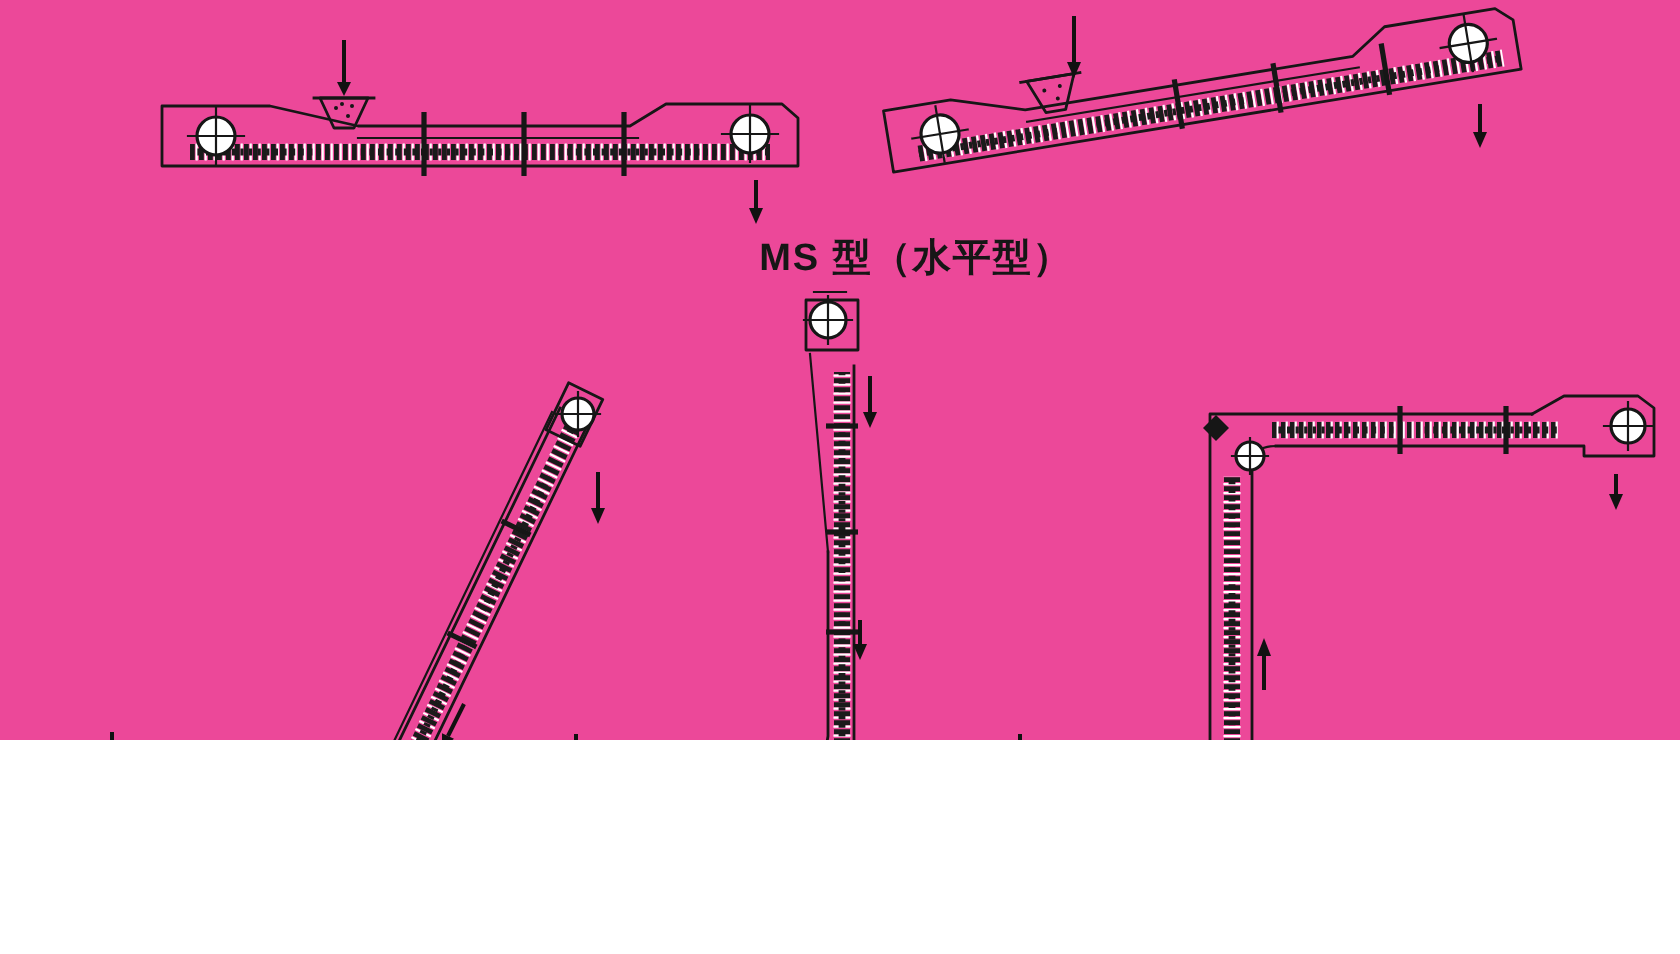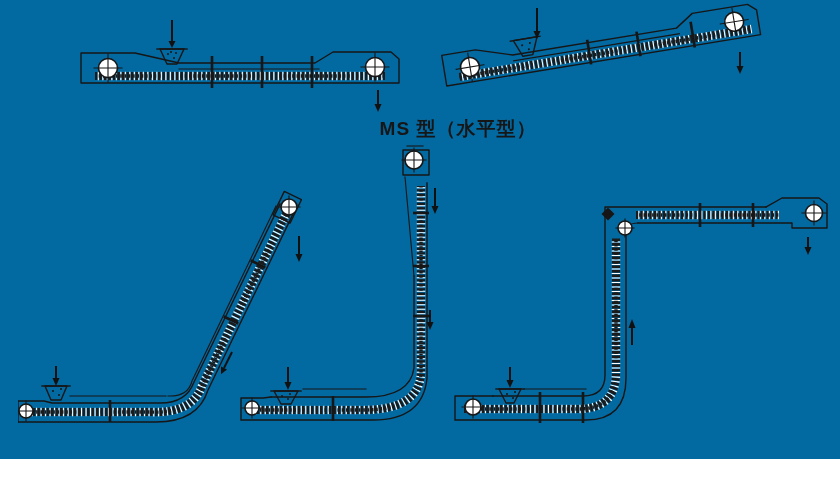--- a/index.html
+++ b/index.html
@@ -1,17 +1,17 @@
 <!DOCTYPE html>
 <html><head>
 <meta charset="utf-8">
 <style>
   html,body{margin:0;padding:0;background:#ffffff;}
   .canvas{
-    position:relative;width:840px;height:459px;background:#0369a1;
+    position:relative;width:840px;height:370px;background:#ec4899;
     font-family:"Liberation Sans","DejaVu Sans",sans-serif;overflow:hidden;
   }
   .fig{position:absolute;}
   .caption{
     position:absolute;width:260px;text-align:center;
     font-size:19px;font-weight:bold;color:#161616;letter-spacing:1px;
     white-space:nowrap;
   }
   
   .ln{fill:none;stroke:#161616;stroke-width:1.4;stroke-linecap:square;stroke-linejoin:round;}

